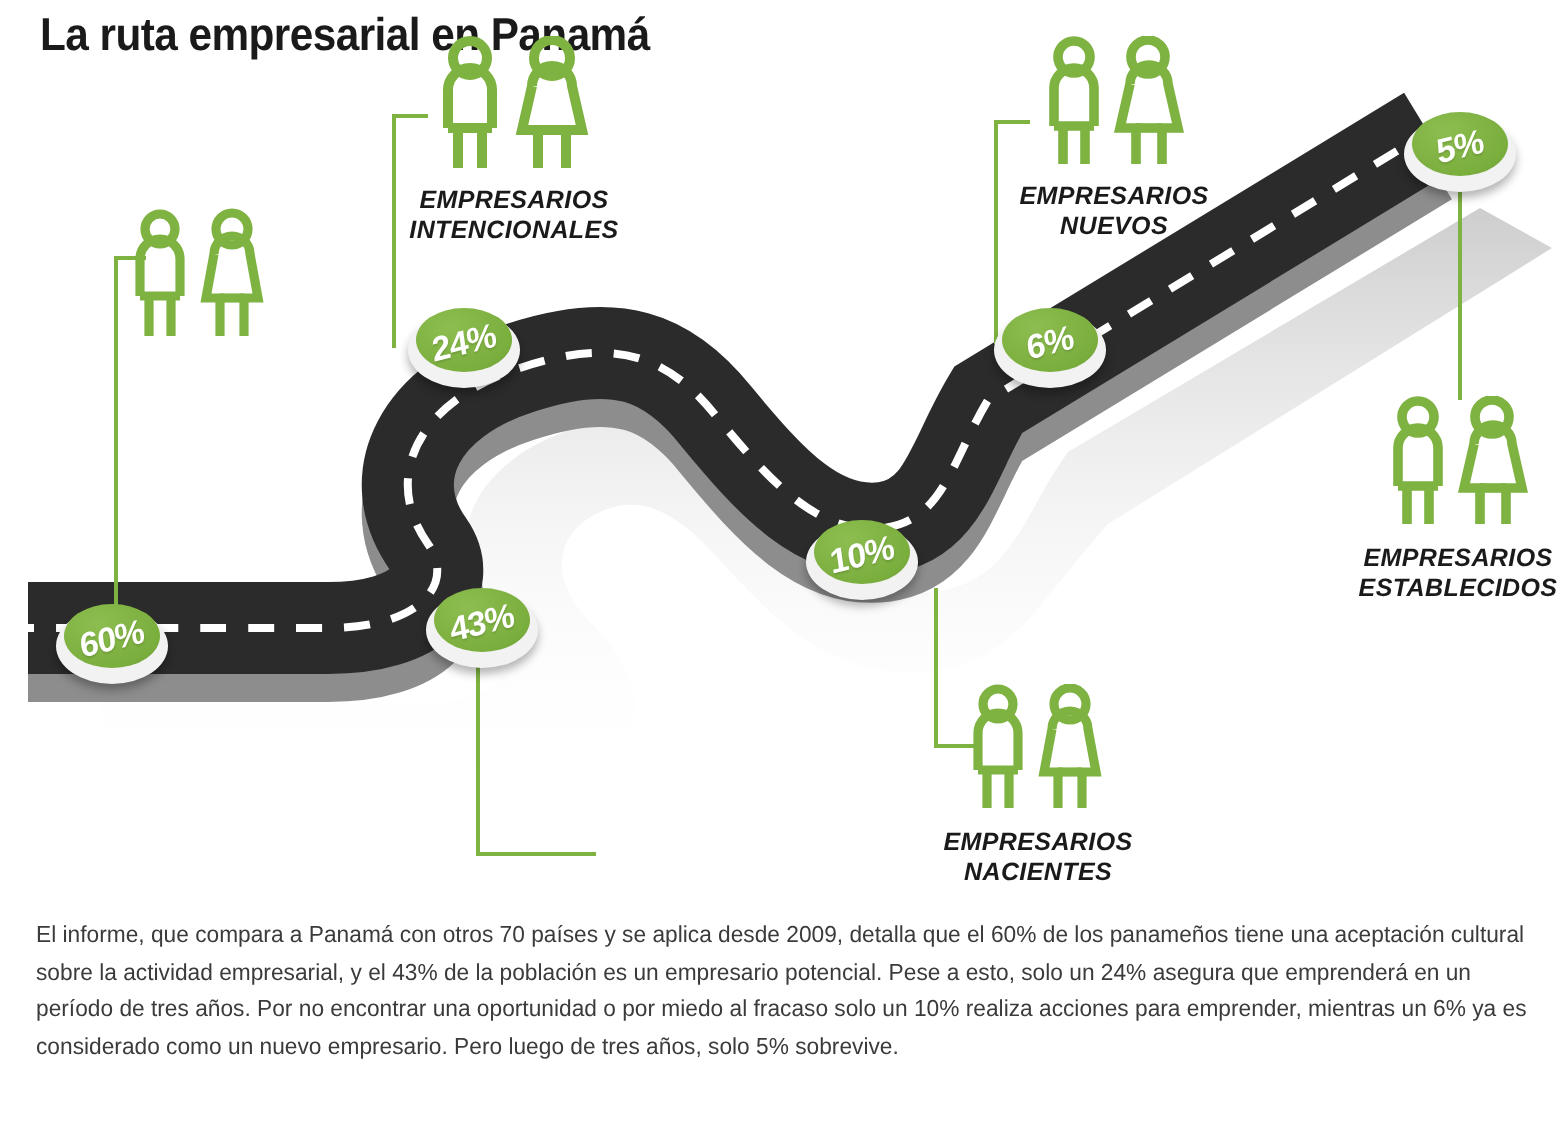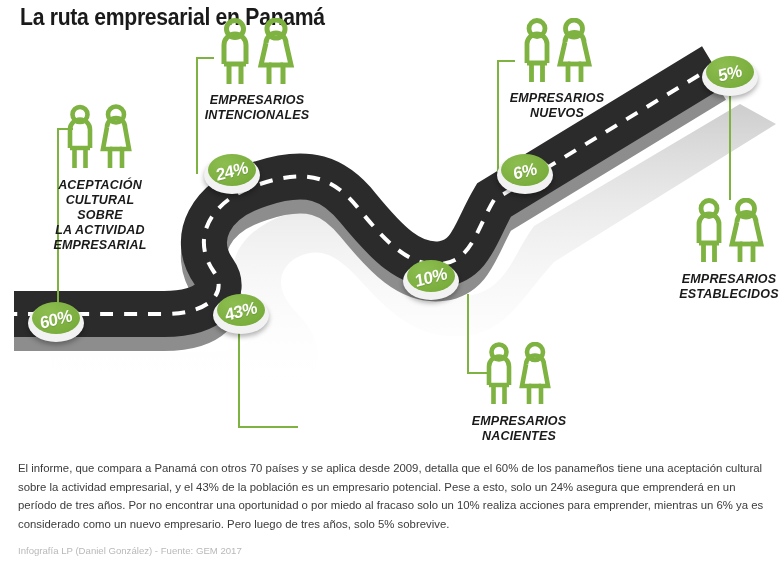--- a/index.html
+++ b/index.html
@@ -272,25 +272,20 @@
         <circle cx="18" cy="10.5" r="7.5"></circle>
         <path d="M8 25.5 a10 10 0 0 1 20 0 L28 44 M8 25.5 L8 44"></path>
         <path d="M12.5 44 L12.5 64 M23.5 44 L23.5 64 M8 44 L28 44"></path>
       </g>
       <g fill="none" stroke="#7eb241" stroke-width="4.6">
         <circle cx="54" cy="10.5" r="8"></circle>
         <path d="M45 23 L41 45 L48 45 L48 64 M45 23 a9 9 0 0 1 18 0 L67 45 L60 45 L60 64"></path>
         <path d="M48 45 L60 45"></path>
       </g>
     </svg>
-    <div class="cap" style="margin-top:4px;">ACEPTACIÓN
-CULTURAL
-SOBRE
-LA ACTIVIDAD
-EMPRESARIAL</div>
   </div>
 
   <div class="labelgrp" style="left:178px; top:18px; width:130px;">
     <svg class="icon-pair" width="88" height="72" viewBox="0 0 88 72">
       <g fill="none" stroke="#7eb241" stroke-width="5">
         <circle cx="22" cy="11" r="8.5"></circle>
         <path d="M11 27 a11 11 0 0 1 22 0 L33 46 M11 27 L11 46"></path>
         <path d="M16 46 L16 66 M28 46 L28 66 M11 46 L33 46"></path>
       </g>
       <g fill="none" stroke="#7eb241" stroke-width="5">
@@ -350,15 +345,14 @@
         <path d="M48 24 L43 46 L51 46 L51 64 M48 24 a9.5 9.5 0 0 1 19 0 L72 46 L64 46 L64 64"></path>
         <path d="M51 46 L64 46"></path>
       </g>
     </svg>
     <div class="cap" style="margin-top:4px;">EMPRESARIOS
 ESTABLECIDOS</div>
   </div>
 
   <div id="body-text">El informe, que compara a Panamá con otros 70 países y se aplica desde 2009, detalla que el  60% de los panameños tiene una aceptación cultural sobre la actividad empresarial, y el 43% de la población es un empresario potencial. Pese a esto, solo un 24% asegura que emprenderá en un período de tres años. Por no encontrar una oportunidad o por miedo al fracaso solo un 10% realiza acciones para emprender, mientras un 6% ya es considerado como  un nuevo empresario. Pero luego de tres años, solo  5% sobrevive.</div>
 
-  <div id="footer-note">Infografía LP (Daniel González) - Fuente: GEM 2017</div>
 
 </div>
 
 </body></html>

